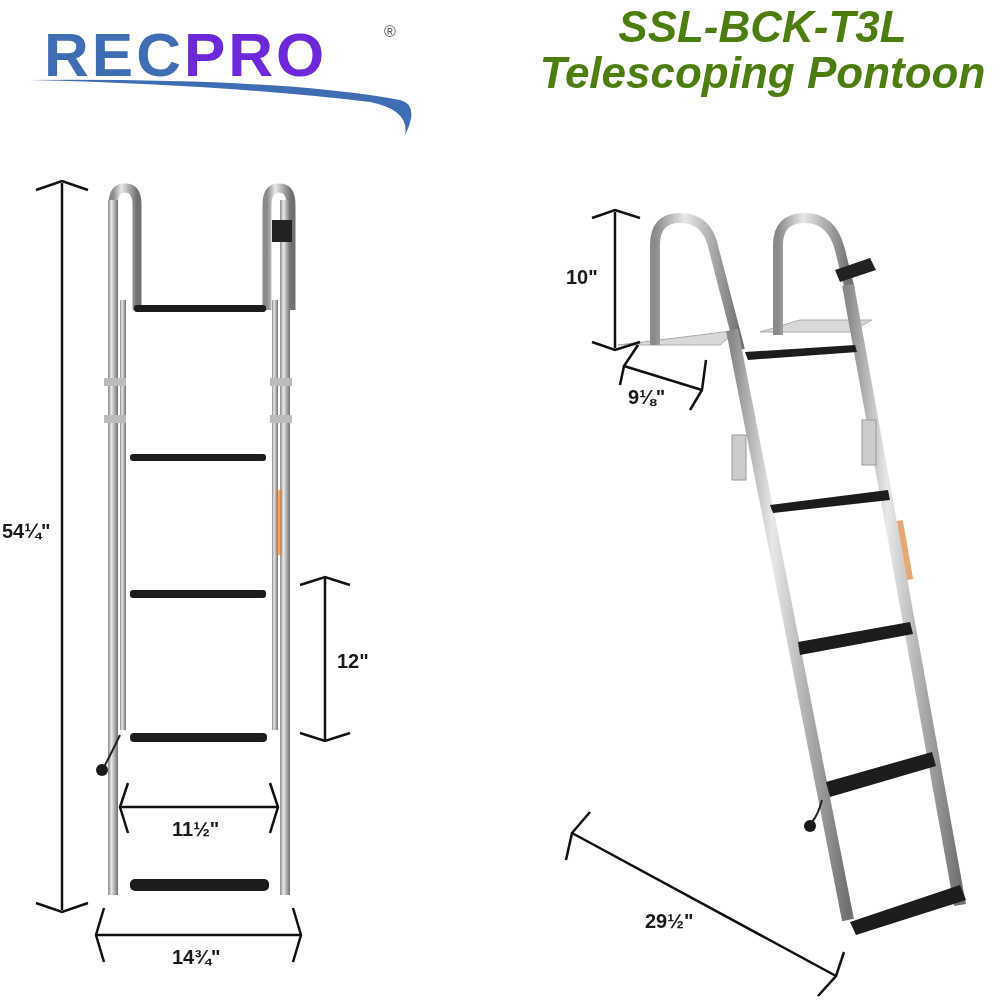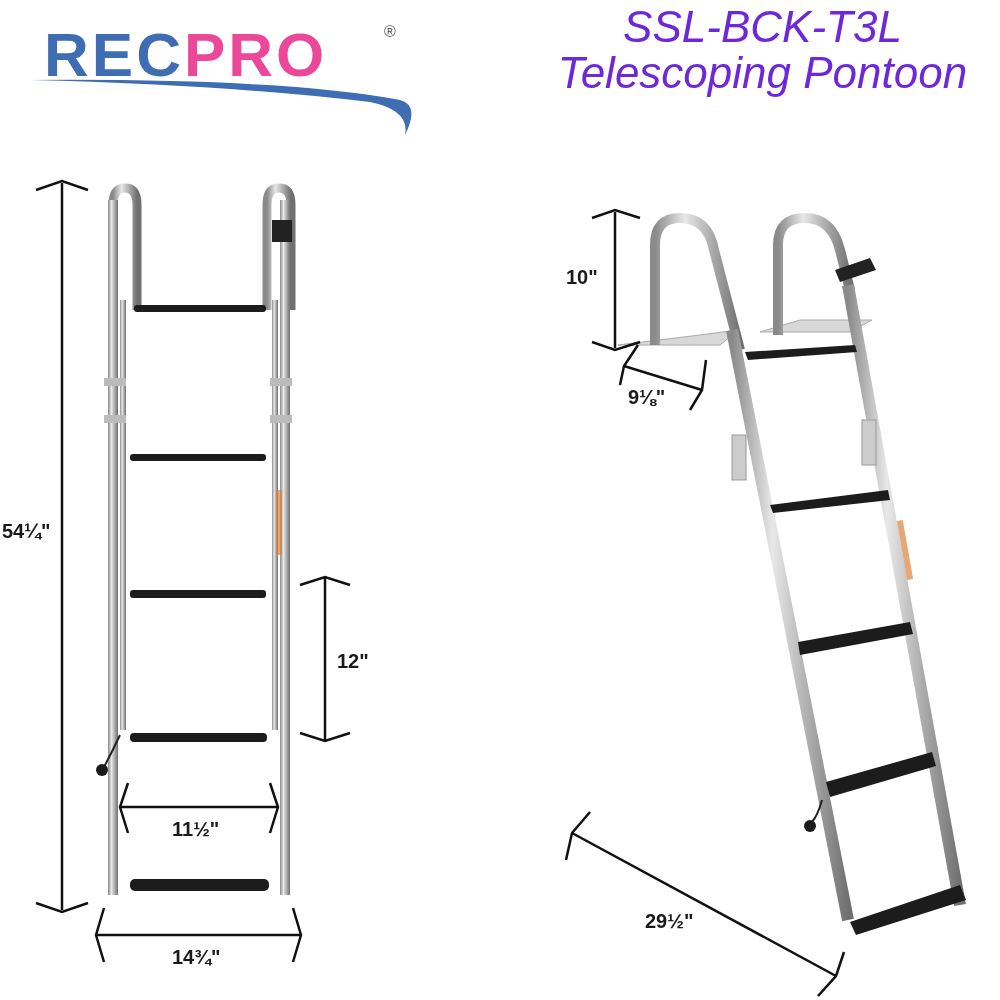--- a/index.html
+++ b/index.html
@@ -1,22 +1,22 @@
 <!DOCTYPE html>
 <html><head>
 <meta charset="utf-8">
 <style>
   html,body{margin:0;padding:0;background:#fff;}
   body{width:1000px;height:1000px;position:relative;overflow:hidden;font-family:"Liberation Sans",sans-serif;}
   .logo{position:absolute;left:30px;top:10px;width:400px;height:130px;}
   .logo-text{position:absolute;left:14px;top:14px;font-family:"Liberation Sans",sans-serif;font-weight:bold;font-size:62px;letter-spacing:3px;line-height:1;}
   .logo-text .rec{color:#3f6db3;}
-  .logo-text .pro{color:#ec4899;}
+  .logo-text .pro{color:#6d28d9;}
   .logo-text .reg{position:absolute;font-size:16px;color:#595959;font-weight:normal;left:340px;top:0;}
-  .title{position:absolute;left:525px;top:4px;width:475px;text-align:center;color:#6d28d9;font-family:"Liberation Sans",sans-serif;font-weight:normal;font-style:italic;font-size:44px;line-height:46px;}
+  .title{position:absolute;left:525px;top:4px;width:475px;text-align:center;color:#4d7c0f;font-family:"Liberation Sans",sans-serif;font-weight:bold;font-style:italic;font-size:44px;line-height:46px;}
   .title div{white-space:nowrap;}
   .dim{position:absolute;font-family:"Liberation Sans",sans-serif;font-weight:bold;font-size:20px;color:#1a1a1a;white-space:nowrap;}
   svg.art{position:absolute;left:0;top:0;}
 </style>
 </head>
 <body>
 
 <div class="logo">
   <div class="logo-text">
     <span class="rec" style="text-transform:uppercase;font-variant:small-caps;margin-top:8px;">Rec</span><span class="pro" style="text-transform:uppercase;">Pro</span>

